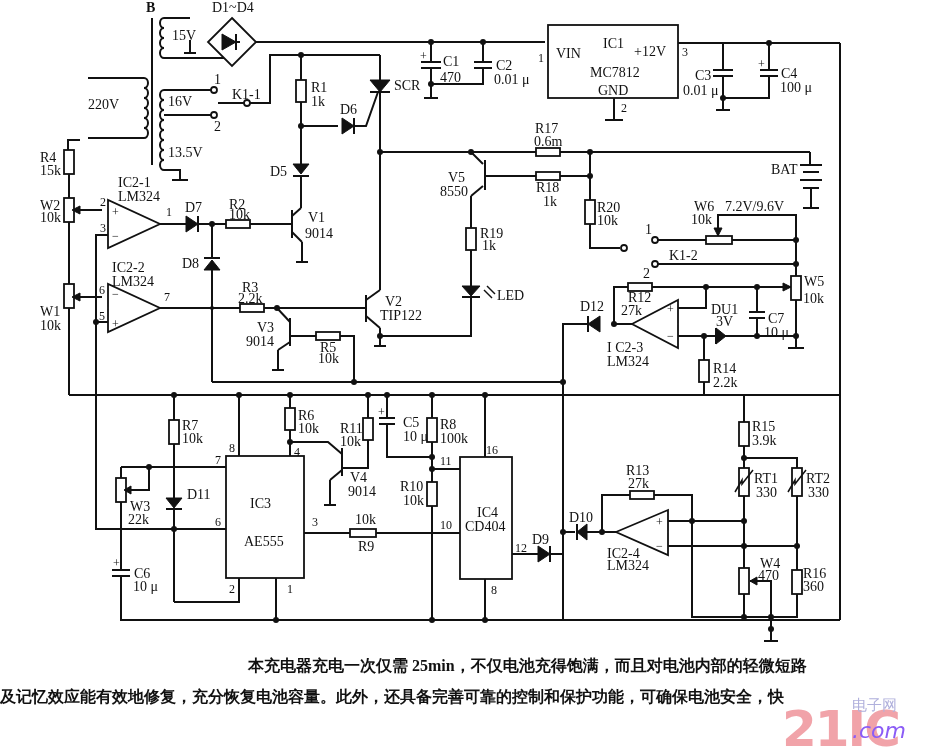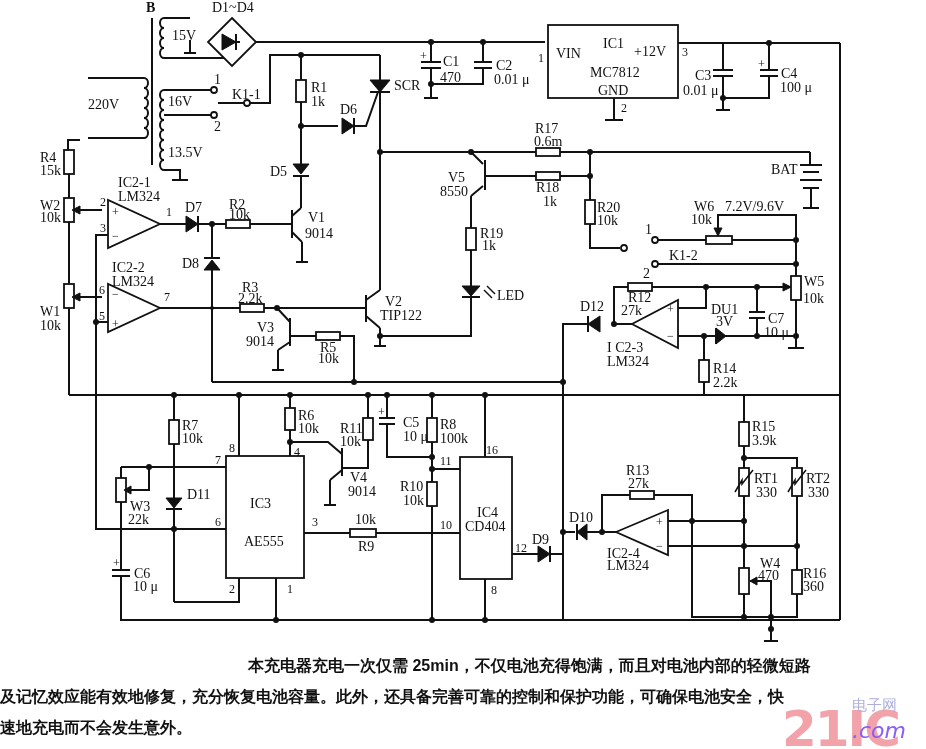--- a/index.html
+++ b/index.html
@@ -5,21 +5,21 @@
   html,body{margin:0;padding:0;background:#fff;}
   body{width:926px;height:749px;overflow:hidden;position:relative;font-family:"DejaVu Serif","Liberation Serif",serif;}
   svg{position:absolute;left:0;top:0;}
   .w{stroke:#111;stroke-width:2;fill:none;}
   .wt{stroke:#111;stroke-width:1.5;fill:none;}
   .comp{stroke:#111;stroke-width:1.8;fill:#fff;}
   .fillk{fill:#111;stroke:#111;stroke-width:1;}
   .dot{fill:#111;}
   text{font-family:"Liberation Serif","DejaVu Serif",serif;fill:#111;font-size:14px;}
   .sm{font-size:12px;}
-  .caption{position:absolute;left:0;top:650px;width:926px;font-family:Liberation Sans, sans-serif;font-size:16px;font-weight:bold;color:#111;line-height:31px;}
+  .caption{position:absolute;left:0;top:650px;width:926px;font-family:Liberation Serif, serif;font-size:16px;font-weight:bold;color:#111;line-height:31px;}
   .cap1{padding-left:248px;}
   .wm{position:absolute;left:782px;top:700px;}
   .wm-big{font-family:"DejaVu Sans","Liberation Sans",sans-serif;font-weight:bold;font-size:50px;color:#f1a3a9;letter-spacing:-2px;}
   .wm-cn{position:absolute;left:70px;top:-4px;font-family:Liberation Sans, sans-serif;font-size:15px;color:#b0b0dc;white-space:nowrap;}
   .wm-com{position:absolute;left:70px;top:18px;font-family:"DejaVu Sans",sans-serif;font-size:22px;font-style:italic;color:#8b5cf6;}
 </style>
 </head>
 <body>
 
 <svg width="926" height="650" viewBox="0 0 926 650">
@@ -534,20 +534,19 @@
   <text x="808" y="497">330</text>
   <text x="760" y="568">W4</text>
   <text x="758" y="580">470</text>
   <text x="803" y="578">R16</text>
   <text x="803" y="591">360</text>
 </svg>
 
 <div class="caption">
   <div class="cap1">本充电器充电一次仅需 25min，不仅电池充得饱满，而且对电池内部的轻微短路</div>
   <div>及记忆效应能有效地修复，充分恢复电池容量。此外，还具备完善可靠的控制和保护功能，可确保电池安全，快</div>
-  <div>速地充电而不会发生意外。</div>
 </div>
 
 <div class="wm">
   <span class="wm-big">21IC</span>
   <span class="wm-cn">电子网</span>
   <span class="wm-com">.com</span>
 </div>
 
 </body></html>

